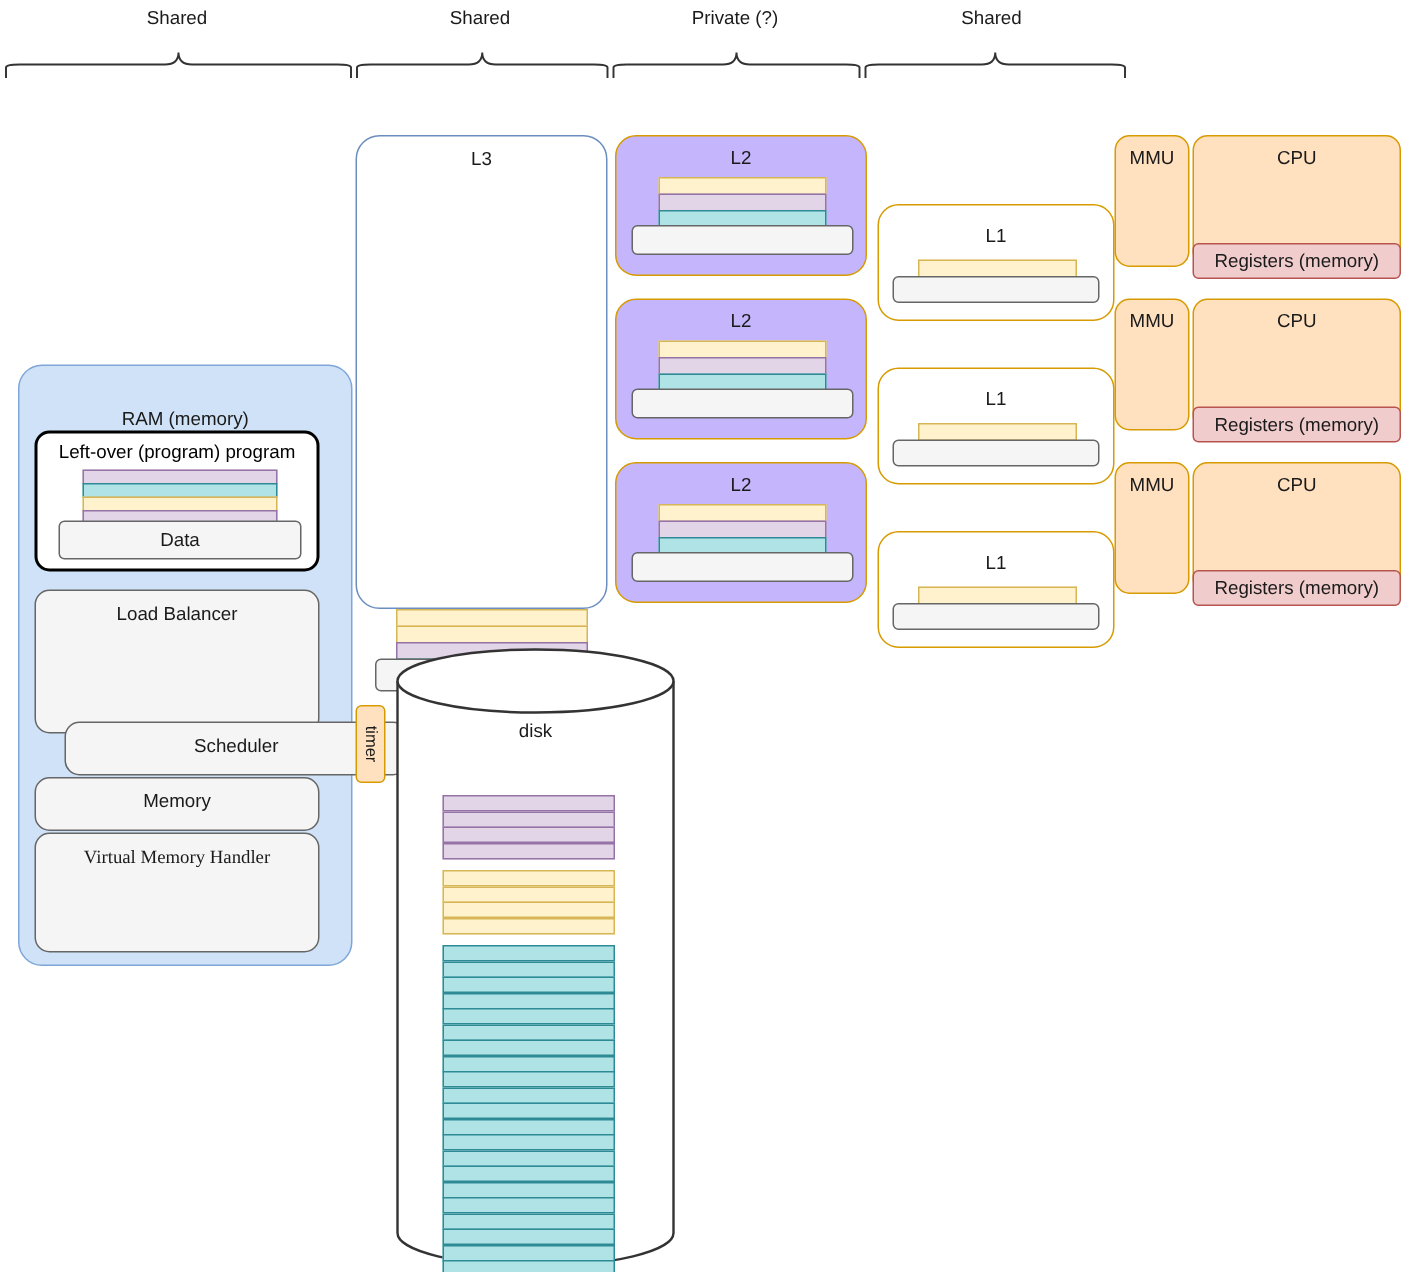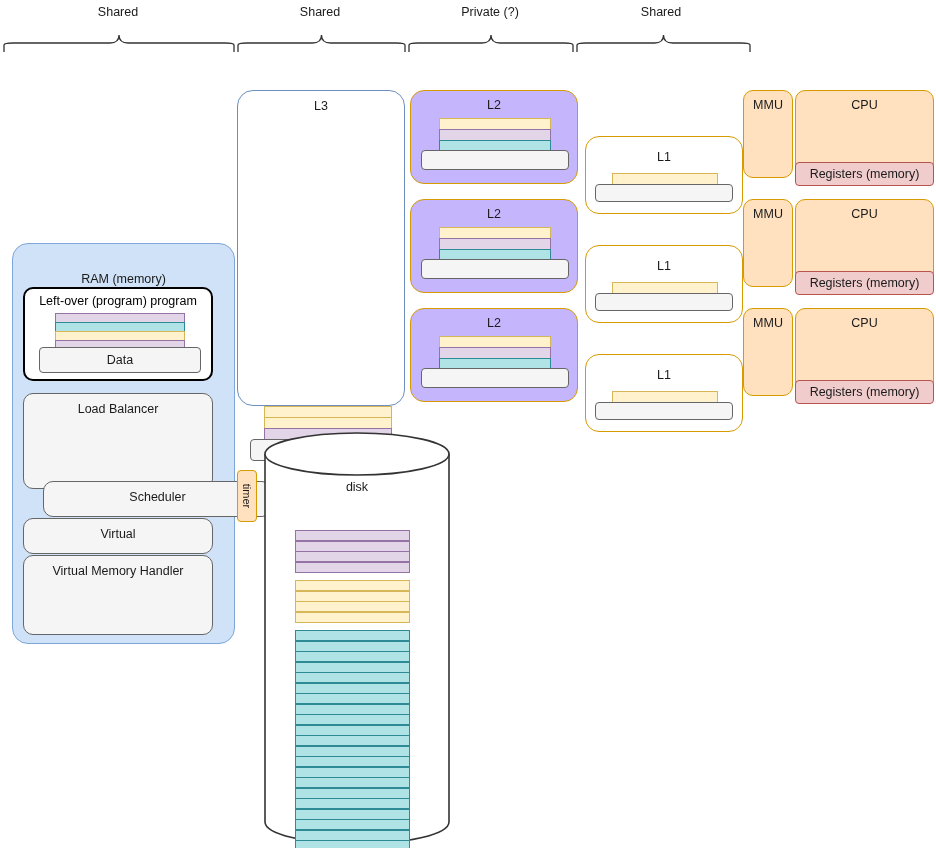--- a/index.html
+++ b/index.html
@@ -129,23 +129,23 @@
 </div>
 
 <div id="ram-items">
     <div class="ram-inner" style="left: 23px; top: 393px; width: 190px; height: 96px;">
       <div class="ilab">Load Balancer</div>
     </div>
     <div class="ram-inner" style="left: 23px; top: 481px; width: 229px; height: 36px; margin-left: 20px;">
       <div class="ilab">Scheduler</div>
     </div>
     <div class="ram-inner" style="left: 23px; top: 518px; width: 190px; height: 36px;">
-      <div class="ilab">Virtual</div>
-    </div>
-    <div class="ram-inner" style="left: 23px; top: 555px; width: 190px; height: 80px;">
+      <div class="ilab">Memory</div>
+    </div>
+    <div class="ram-inner" style="left: 23px; top: 555px; width: 190px; height: 80px; font-family: Liberation Serif, serif;">
       <div class="ilab">Virtual Memory Handler</div>
     </div>
   </div>
 
 <div id="l3-box">
   <div class="title-c" style="top:8px;">L3</div>
   <div id="l3-stripes">
       <div class="stripe s-yellow" style="left: 26px; top: 315px; width: 128px; height: 12px;"></div>
       <div class="stripe s-yellow" style="left: 26px; top: 326px; width: 128px; height: 12px;"></div>
       <div class="stripe s-purple" style="left: 26px; top: 337px; width: 128px; height: 12px;"></div>

